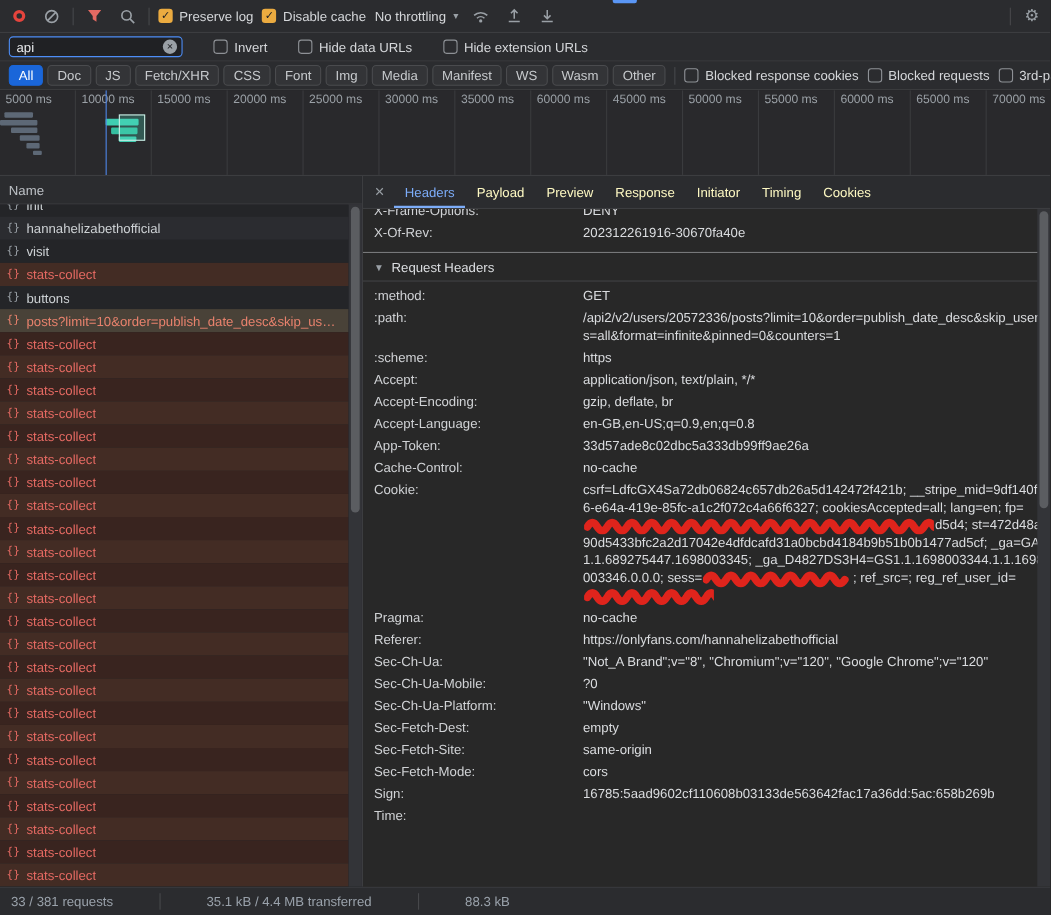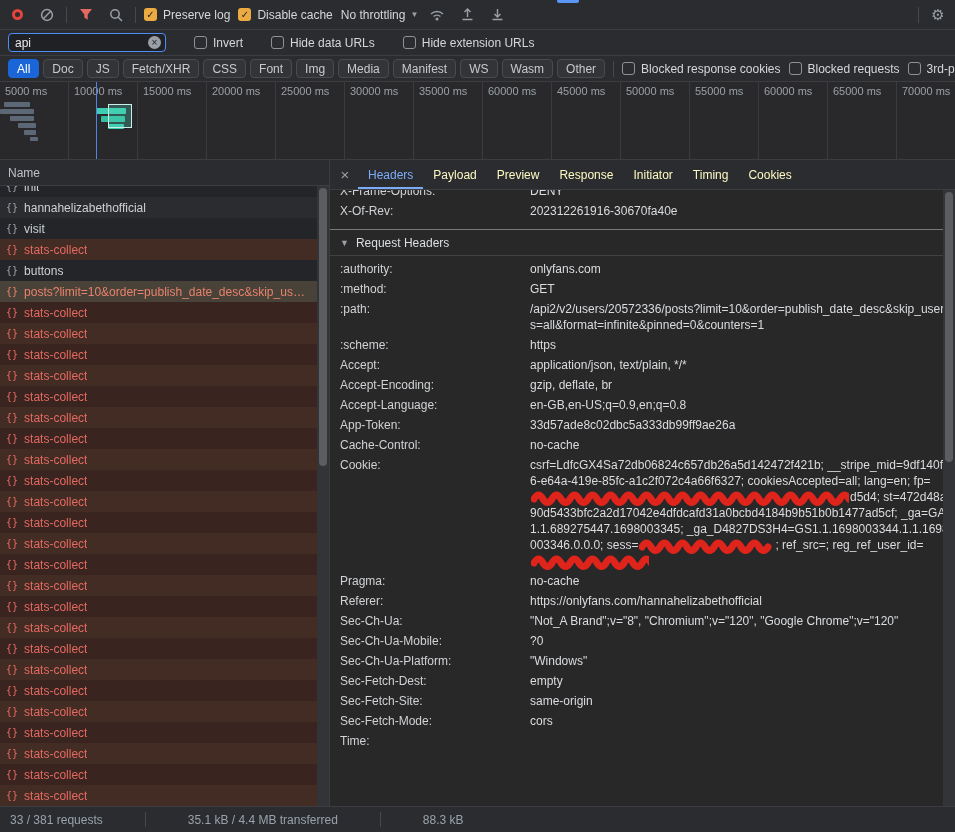--- a/index.html
+++ b/index.html
@@ -398,24 +398,20 @@
               <span class="hname">X-Of-Rev:</span>
               <span class="hval">202312261916-30670fa40e</span>
             </div>
           </div>
         <div class="hsection">
           <span class="tri">▼</span>
           <span>Request Headers</span>
         </div>
         <div class="hlist">
             <div class="hrow">
-              <span class="hname">:authority:</span>
-              <span class="hval">onlyfans.com</span>
-            </div>
-            <div class="hrow">
               <span class="hname">:method:</span>
               <span class="hval">GET</span>
             </div>
             <div class="hrow">
               <span class="hname">:path:</span>
               <span class="hval">/api2/v2/users/20572336/posts?limit=10&amp;order=publish_date_desc&amp;skip_users=all&amp;format=infinite&amp;pinned=0&amp;counters=1</span>
             </div>
             <div class="hrow">
               <span class="hname">:scheme:</span>
               <span class="hval">https</span>
@@ -476,20 +472,24 @@
             </div>
             <div class="hrow">
               <span class="hname">Sec-Fetch-Site:</span>
               <span class="hval">same-origin</span>
             </div>
             <div class="hrow">
               <span class="hname">Sec-Fetch-Mode:</span>
               <span class="hval">cors</span>
             </div>
             <div class="hrow">
+              <span class="hname">Sign:</span>
+              <span class="hval">16785:5aad9602cf110608b03133de563642fac17a36dd:5ac:658b269b</span>
+            </div>
+            <div class="hrow">
               <span class="hname">Time:</span>
             </div>
           </div>
       </div>
       <div class="rscroll">
           <div class="thumb"></div>
         </div>
     </div>
   </div>
 

